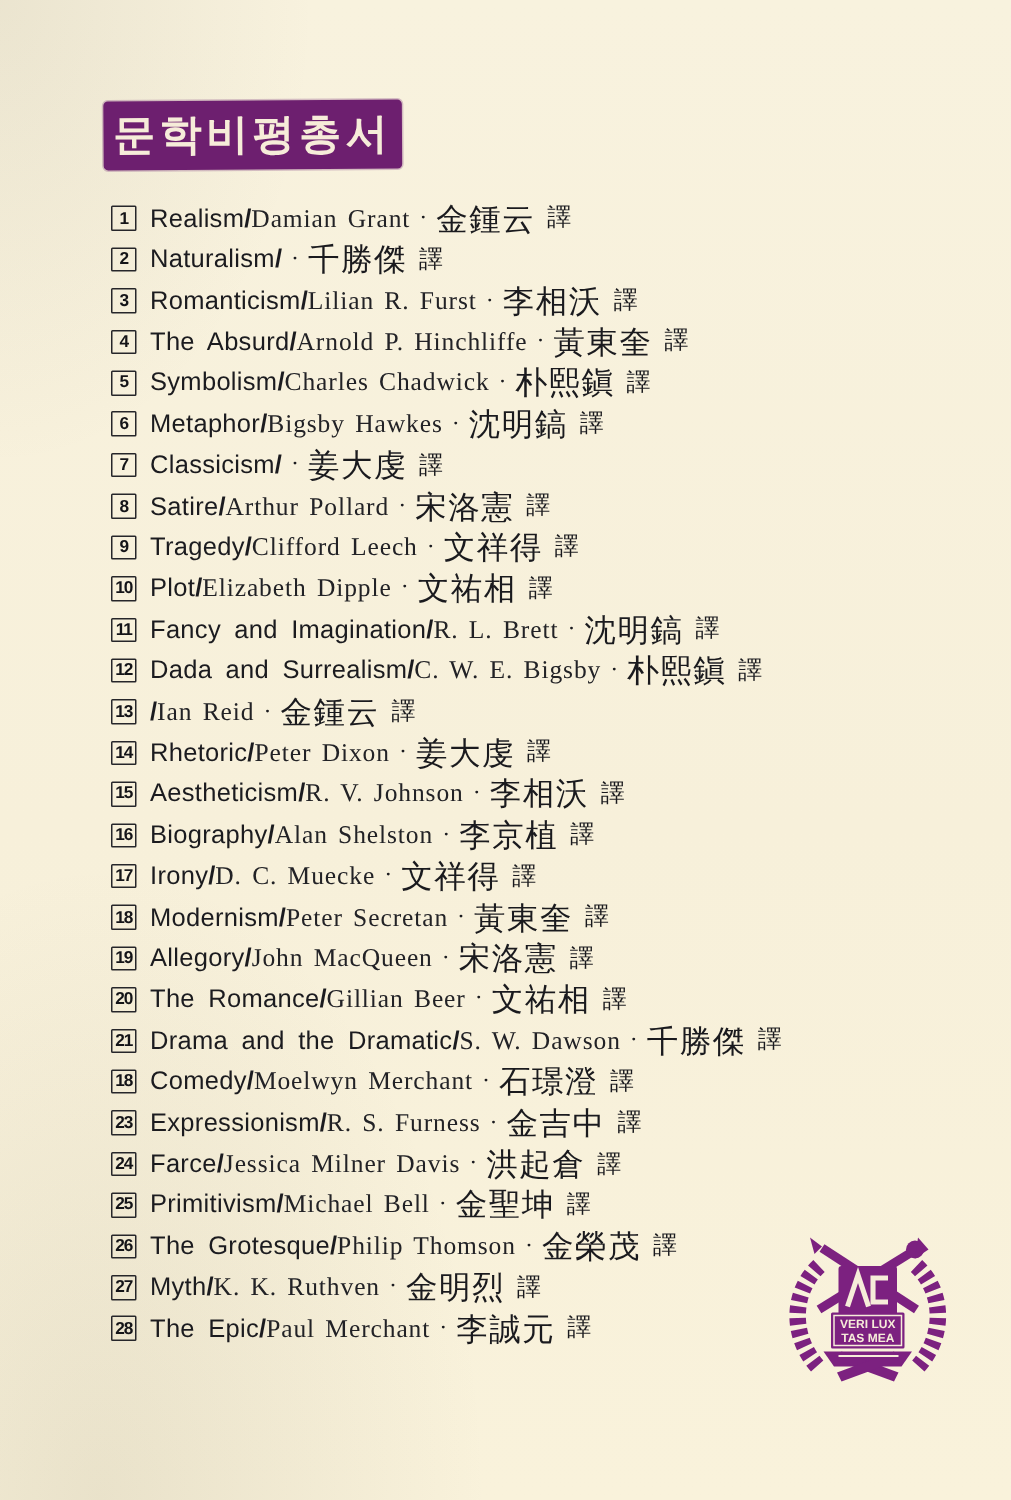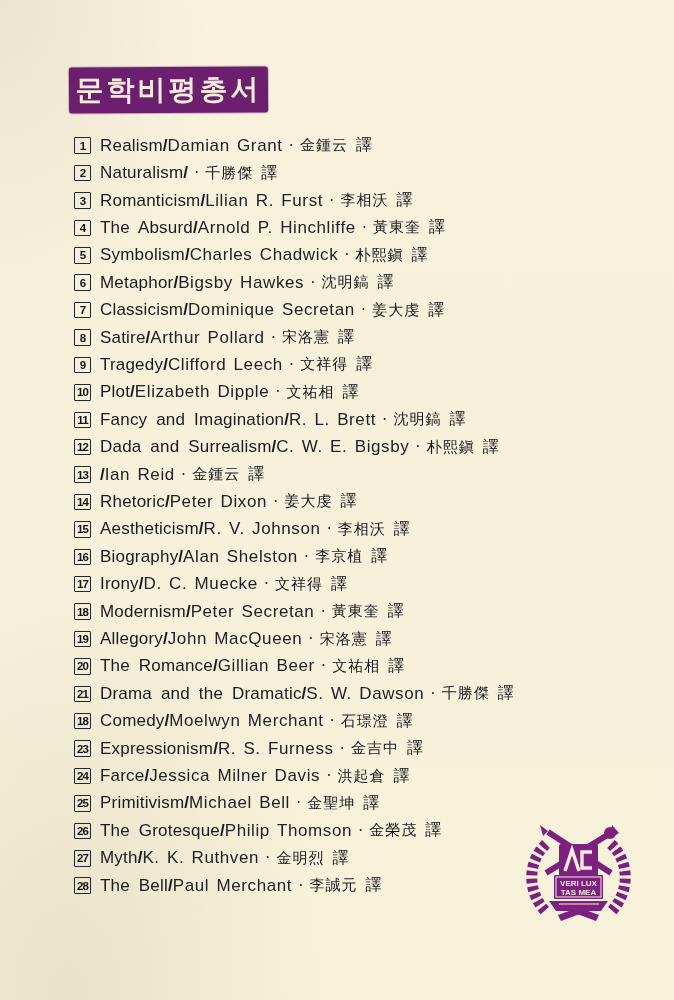--- a/index.html
+++ b/index.html
@@ -28,27 +28,27 @@
     display:flex;align-items:center;justify-content:center;
     font-size:11.5px;font-weight:bold;letter-spacing:-.8px;color:#141418;
     margin-right:9px;
   }
   .title{
     font-weight:normal;font-size:17px;color:#1b1b1f;
     letter-spacing:.2px;word-spacing:4px;
   }
   .slash{font-weight:bold;font-size:17px;color:#1b1b1f;}
   .author{
-    font-family:Liberation Sans, sans-serif;font-size:17px;color:#222226;
+    font-family:Liberation Serif, serif;font-size:17px;color:#222226;
     letter-spacing:.6px;word-spacing:2px;
   }
   .sep{font-family:"Liberation Serif",serif;font-size:16px;color:#1b1b1f;margin:0 6px;}
   .translator{
     font-family:"DejaVu Serif","Liberation Serif",serif;
-    font-size:15px;color:#1a1a1e;letter-spacing:1px;
+    font-size:21px;color:#1a1a1e;letter-spacing:1px;
   }
   .suffix{
     font-family:"DejaVu Serif","Liberation Serif",serif;
     font-size:16px;color:#1a1a1e;margin-left:8px;
   }
   .emblem{position:absolute;left:515px;top:819px;width:127px;height:107px;}
 </style>
 </head>
 <body>
 
@@ -127,21 +127,20 @@
     <span class="translator">沈明鎬</span>
     <span class="suffix">譯</span>
   </div>
 
   <div class="row">
     <span class="numbox">
         <span>7</span>
       </span>
     <span class="title">Classicism</span>
       <span class="slash">/</span>
-      <span class="author">Dominique Secretan</span>
     <span class="sep">·</span>
     <span class="translator">姜大虔</span>
     <span class="suffix">譯</span>
   </div>
 
   <div class="row">
     <span class="numbox">
         <span>8</span>
       </span>
     <span class="title">Satire</span>
@@ -376,21 +375,21 @@
       <span class="author">K. K. Ruthven</span>
     <span class="sep">·</span>
     <span class="translator">金明烈</span>
     <span class="suffix">譯</span>
   </div>
 
   <div class="row">
     <span class="numbox">
         <span>28</span>
       </span>
-    <span class="title">The Bell</span>
+    <span class="title">The Epic</span>
       <span class="slash">/</span>
       <span class="author">Paul Merchant</span>
     <span class="sep">·</span>
     <span class="translator">李誠元</span>
     <span class="suffix">譯</span>
   </div>
 </div>
 
 <svg class="emblem" viewBox="0 0 127 107" xmlns="http://www.w3.org/2000/svg">
   <g stroke="#7c2180" fill="none">

